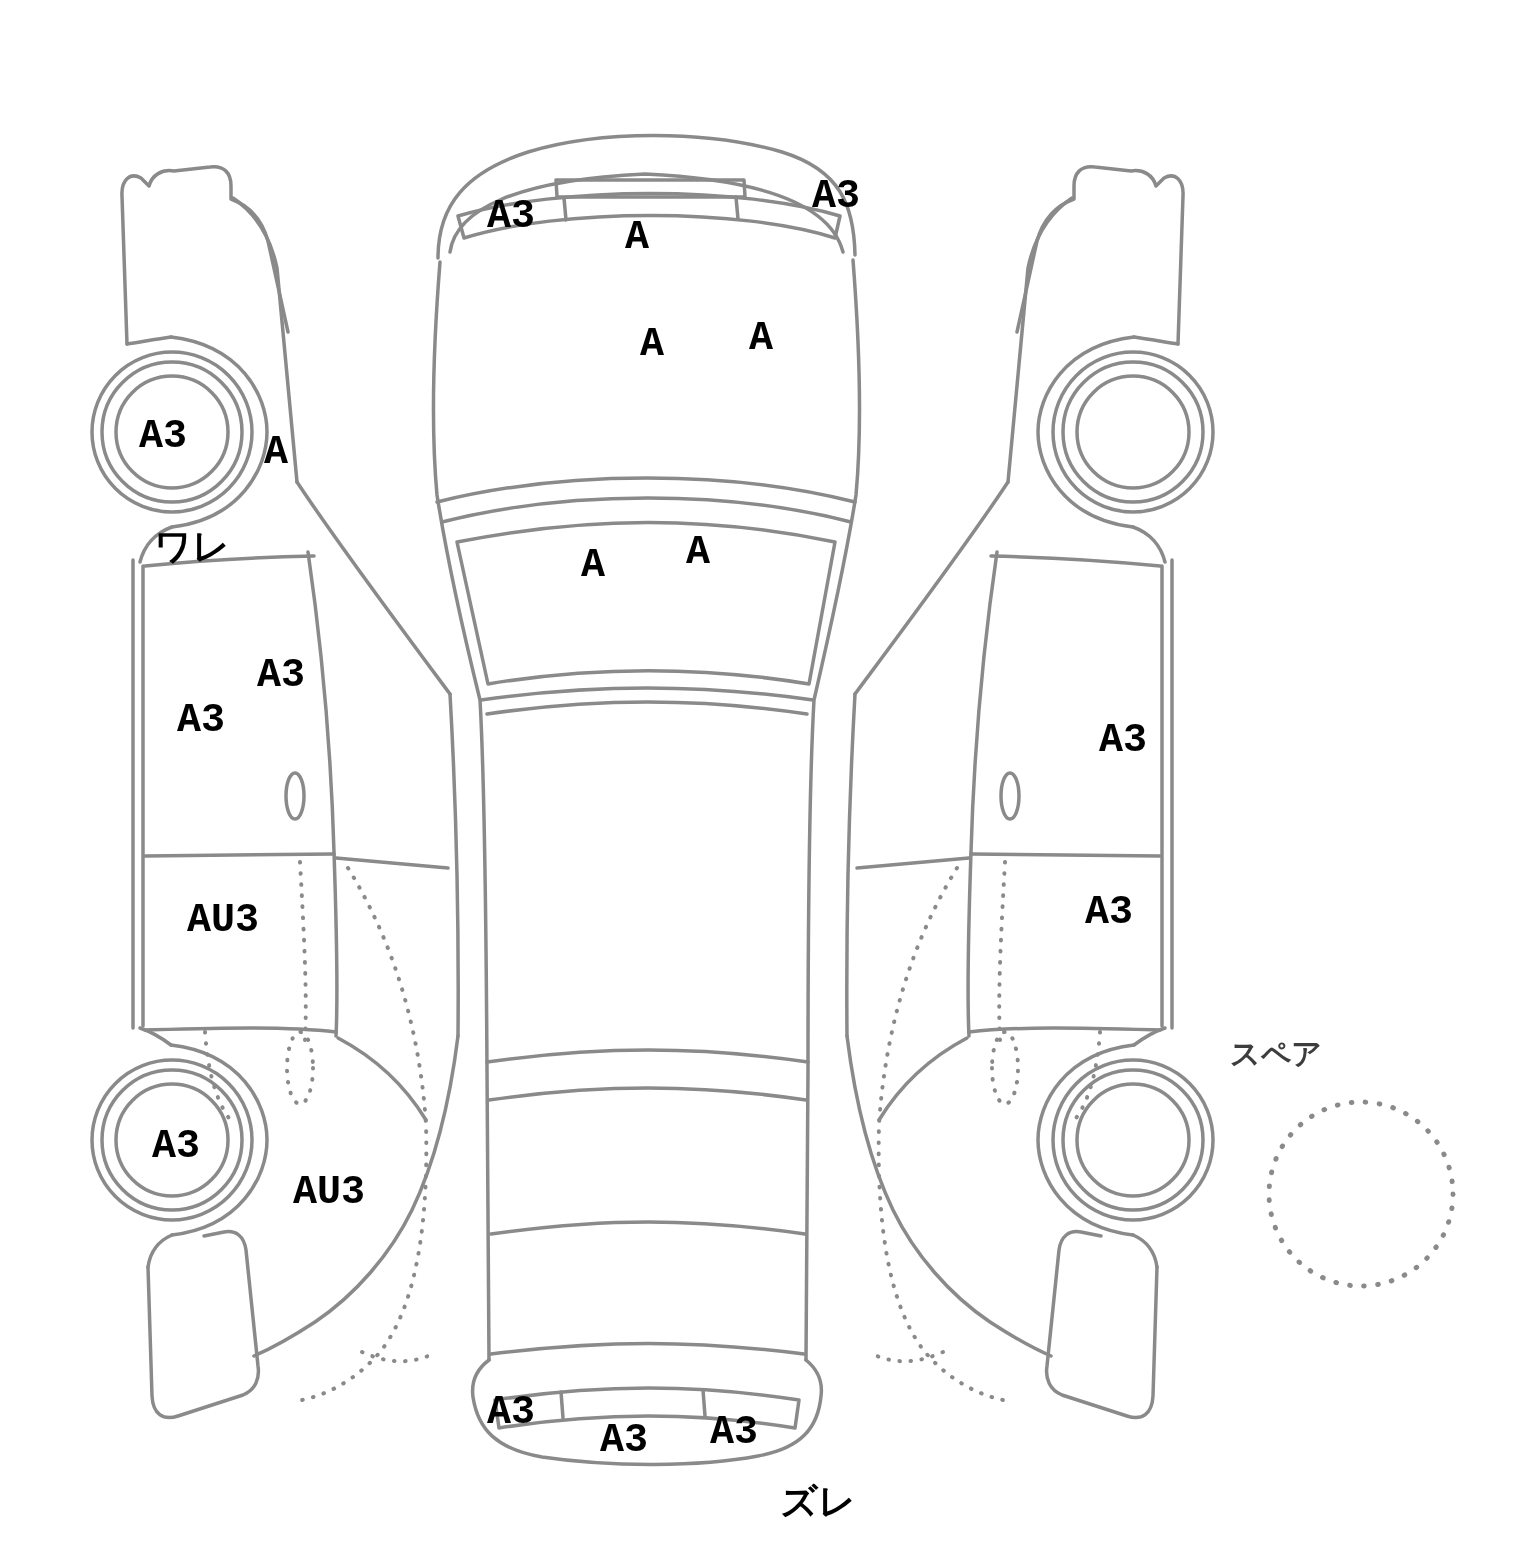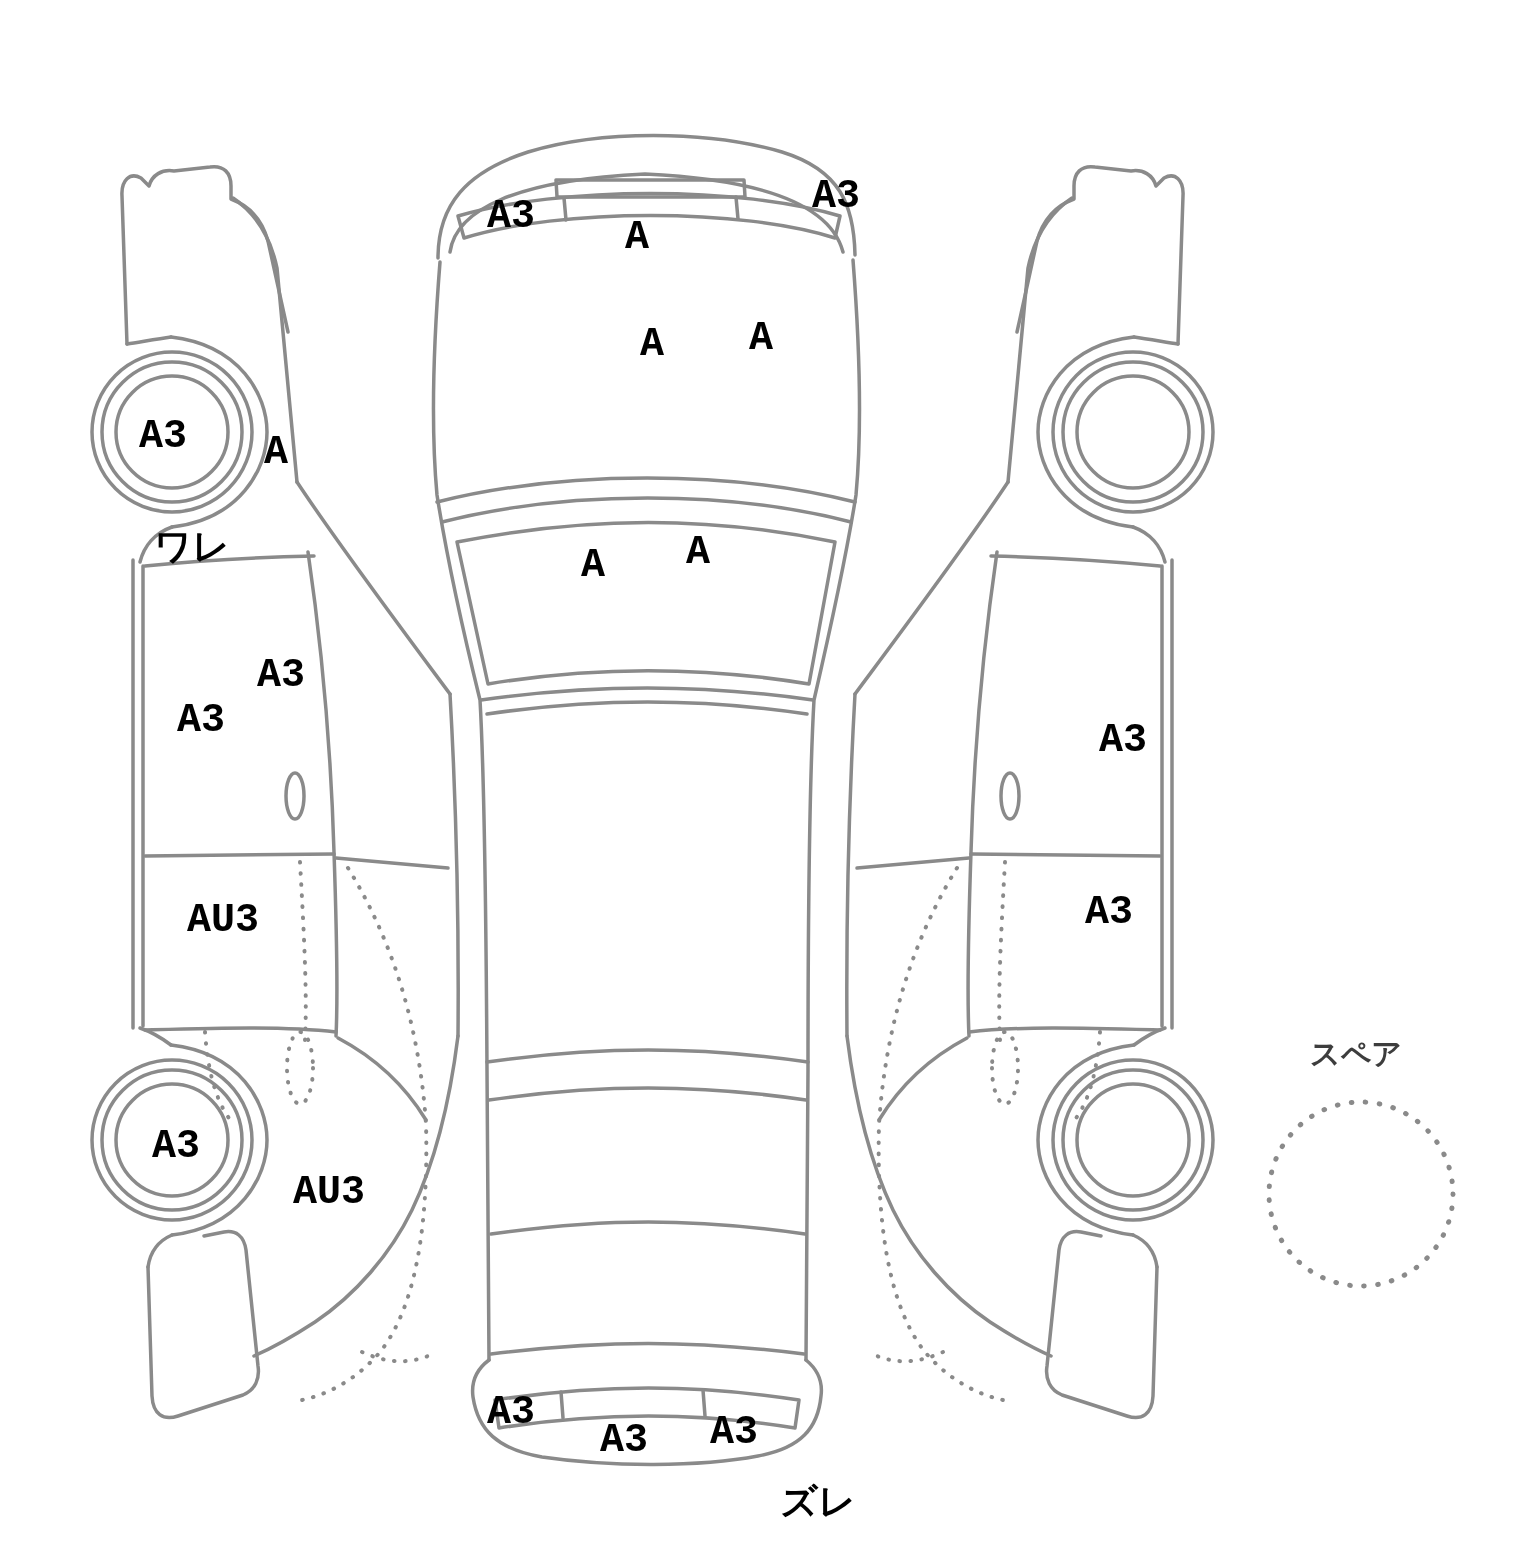--- a/index.html
+++ b/index.html
@@ -153,18 +153,18 @@
   <span class="ann jp" style="left: 192px; top: 531px; margin-top: 18px;">ワレ</span>
   <span class="ann" style="left: 593px; top: 566px;">A</span>
   <span class="ann" style="left: 698px; top: 553px;">A</span>
   <span class="ann" style="left: 281px; top: 676px;">A3</span>
   <span class="ann" style="left: 201px; top: 721px;">A3</span>
   <span class="ann" style="left: 1123px; top: 741px;">A3</span>
   <span class="ann" style="left: 223px; top: 921px;">AU3</span>
   <span class="ann" style="left: 1109px; top: 913px;">A3</span>
   <span class="ann" style="left: 176px; top: 1147px;">A3</span>
   <span class="ann" style="left: 329px; top: 1193px;">AU3</span>
-  <span class="ann spare" style="left: 1356px; top: 1056px;">スペア</span>
+  <span class="ann spare" style="left: 1276px; top: 1056px;">スペア</span>
   <span class="ann" style="left: 511px; top: 1413px;">A3</span>
   <span class="ann" style="left: 624px; top: 1441px;">A3</span>
   <span class="ann" style="left: 734px; top: 1433px;">A3</span>
   <span class="ann jp" style="left: 818px; top: 1504px;">ズレ</span>
 </div>
 
 </body></html>

